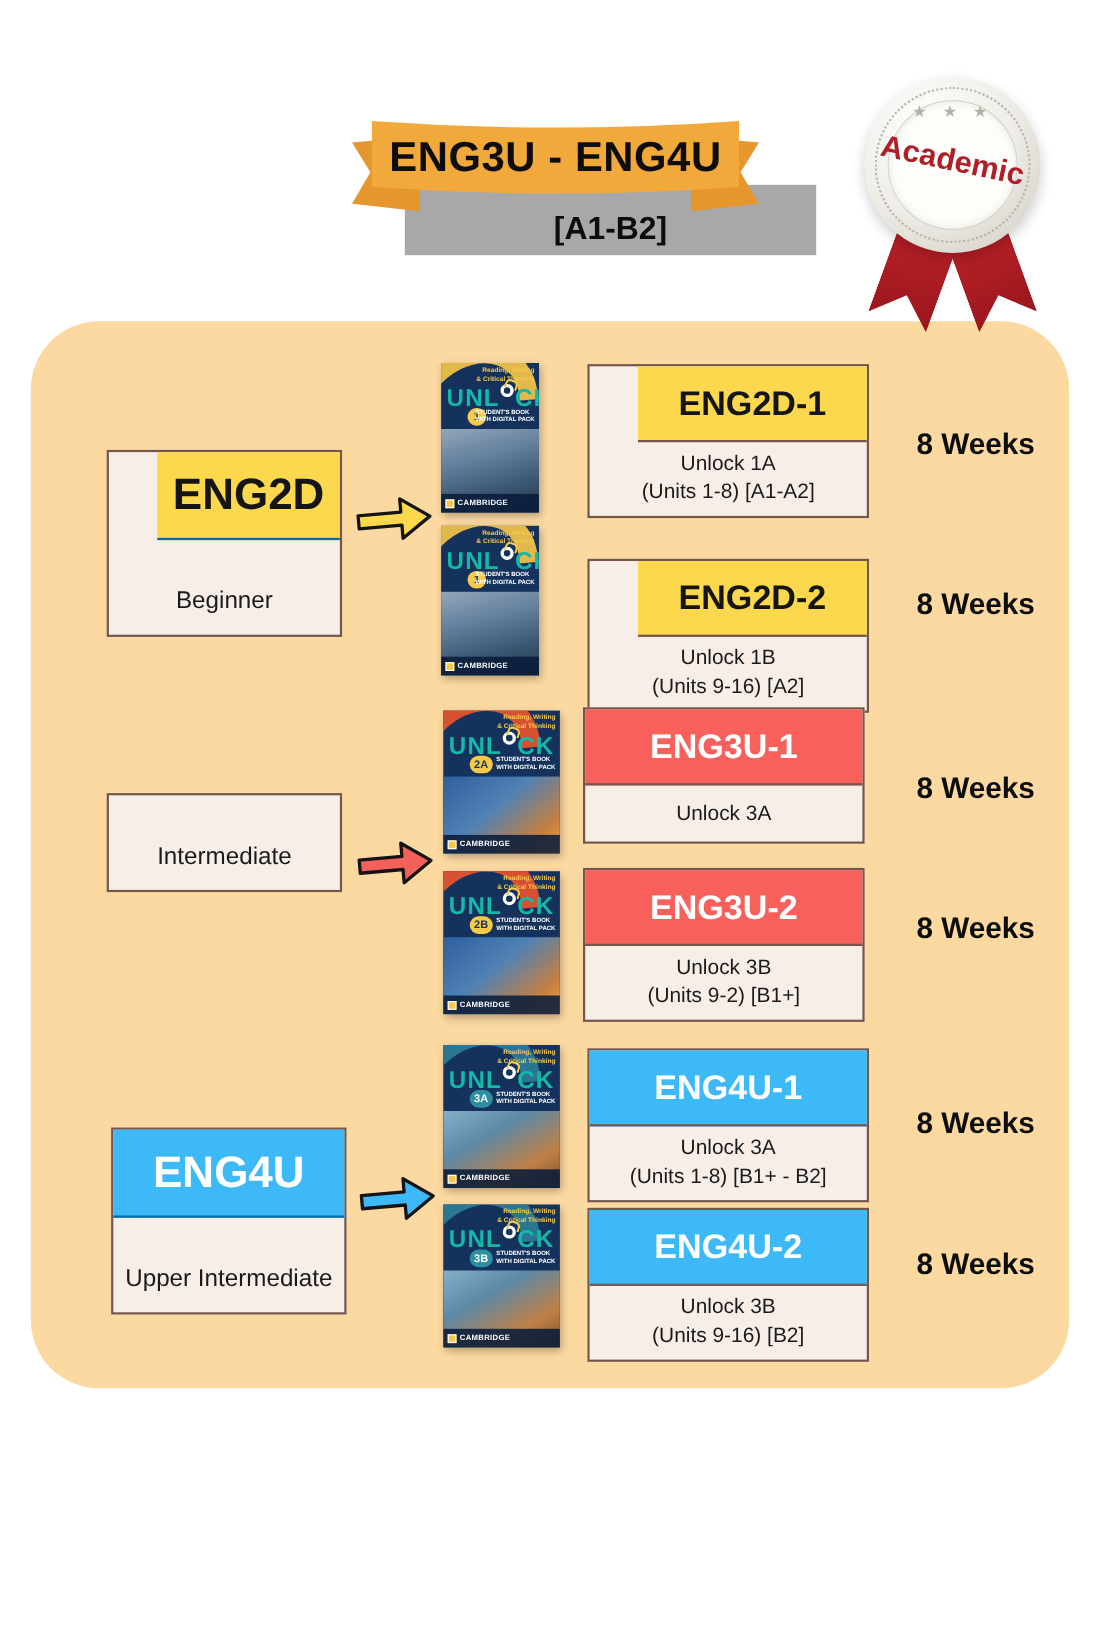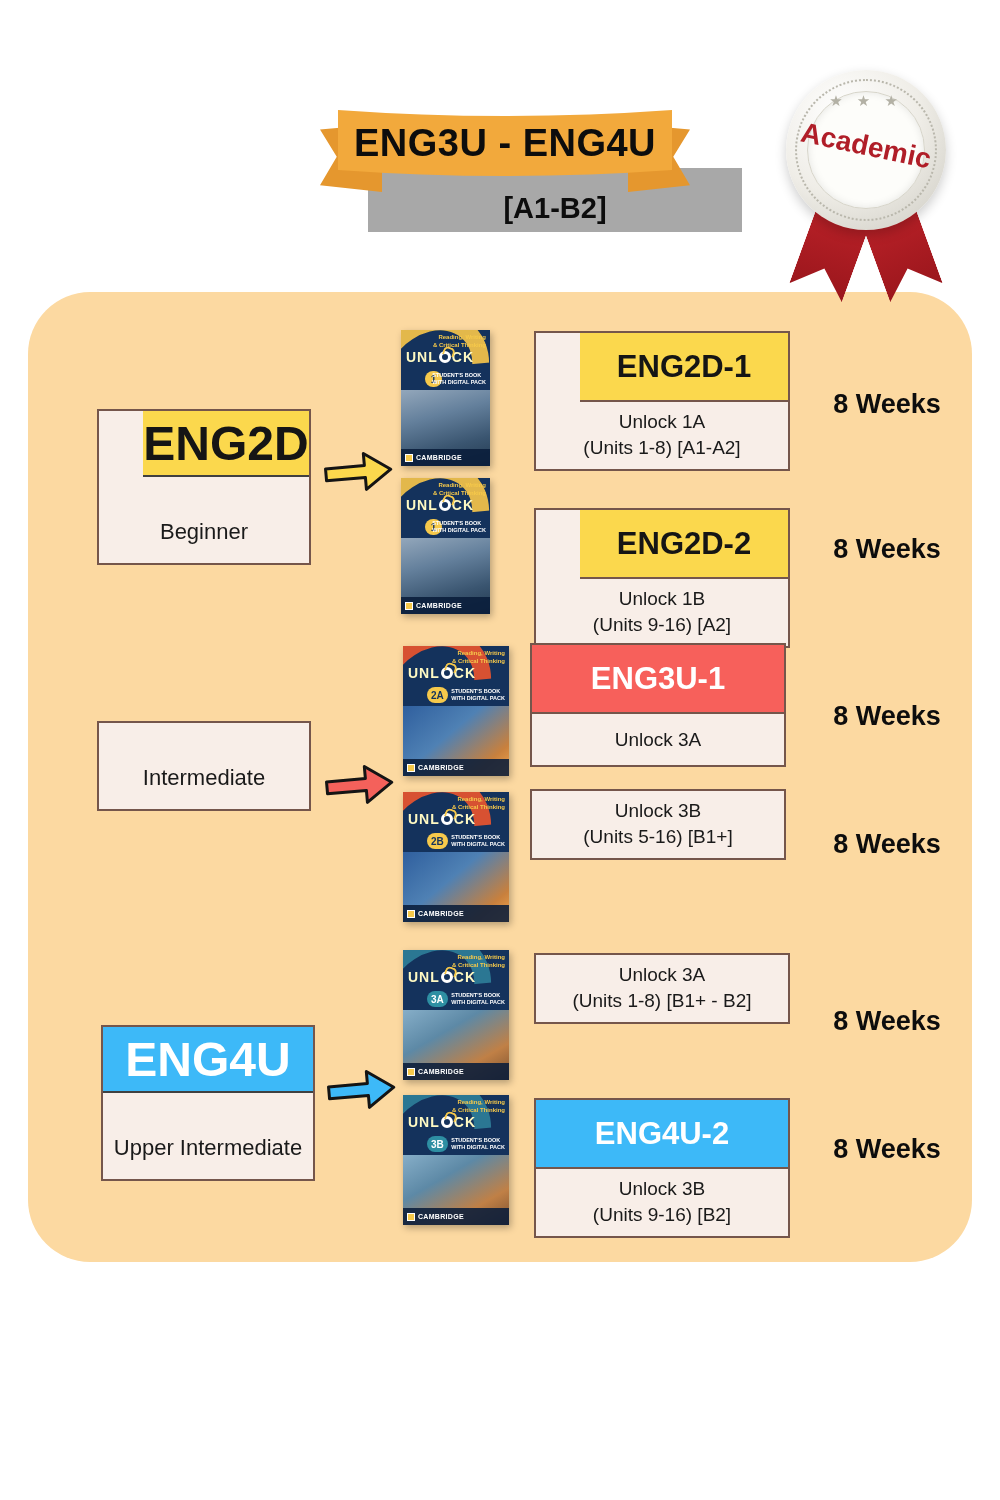--- a/index.html
+++ b/index.html
@@ -47,22 +47,22 @@
           color:#b3b1a5; font-size:15px; letter-spacing:5px; }
   .badge-label { position:absolute; top:60px; left:0; width:100%; text-align:center;
           color:#B01E28; font-size:28px; font-weight:700; transform:rotate(12deg); }
 
   
   .board { left:28px; top:292px; width:944px; height:970px;
            background:#FCD9A1; border-radius:62px; z-index:1; }
 
   
   .level-card { width:214px; border:2px solid #75564B; background:#F8EEE8; z-index:2; }
-  .level-card .head { height:66px; display:flex; align-items:center; justify-content:center;
-                      font-size:48px; font-weight:700; border-bottom:2px solid #404040; }
+  .level-card .head { height:80px; display:flex; align-items:center; justify-content:center;
+                      font-size:40px; font-weight:700; border-bottom:2px solid #0369a1; }
   .level-card .body { height:63px; display:flex; align-items:center; justify-content:center;
                       font-size:22px; color:#1a1a1a;margin-top:23px; }
 
   
   .course-card { width:256px; border:2px solid #75564B; background:#F8EEE8; z-index:2; }
   .course-card .head { height:69px; display:flex; align-items:center; justify-content:center;
                        font-size:31px; font-weight:700; border-bottom:2px solid #75564B; }
   .course-card .body { padding:7px 4px 9px; text-align:center; font-size:19px;
                        line-height:1.35; color:#1a1a1a; }
   .course-card .body.spread { line-height:1.75; padding-top:9px; }
@@ -81,22 +81,22 @@
   
   .cover { background:#14325C; overflow:hidden; box-shadow:2px 3px 7px rgba(0,0,0,.28); z-index:2; }
   .cover-sm { width:89px;  height:136px; }
   .cover-lg { width:106px; height:130px; }
   .cover-arc { position:absolute; left:-30px; top:-22px; width:112px; height:140px;
                border:17px solid var(--arc,#F5C44A); border-radius:50%;
                border-bottom-color:transparent; border-right-color:transparent;
                transform:rotate(40deg); opacity:.92; }
   .cover-tagline { position:absolute; top:4px; right:4px; text-align:right;
                    color:#F6C94B; font-size:6px; font-weight:700; line-height:1.3; }
-  .cover-title { position:absolute; top:19px; left:5px; display:flex; align-items:center;
-                 color:#fef9c3; font-weight:700; font-size:14px; letter-spacing:1px; }
+  .cover-title { position:absolute; top:19px; left:5px; display:flex; 
+                 color:#14b8a6; font-weight:700; font-size:22px; letter-spacing:1px; }
   .o-lock { width:12px; height:12px; border:3px solid #fff; border-radius:50%;
             margin:0 1px; position:relative; display:inline-block; }
   .o-lock::before { content:""; position:absolute; top:-7px; left:1px; width:8px; height:7px;
             border:2px solid #F6C94B; border-bottom:none; border-radius:5px 5px 0 0;
             transform:rotate(18deg); }
   .level-chip { position:absolute; top:41px; left:24px; min-width:17px; height:16px;
             border-radius:9px; padding:0 4px; display:flex; align-items:center;
             justify-content:center; font-size:10px; font-weight:700;
             background:var(--chip-bg,#F6C94B); color:var(--chip-fg,#14325C); }
   .cover-small { position:absolute; top:42px; right:4px; color:#fff; font-size:5.5px;
@@ -275,23 +275,24 @@
 
 <div class="abs course-card c-red" style="left:530px; top:643px;">
   <div class="head">ENG3U-1</div>
   <div class="body spread">
     <div>Unlock 3A</div>
   </div>
 </div>
 <div class="abs weeks" style="top:701px;">8 Weeks</div>
 
 <div class="abs course-card c-red" style="left:530px; top:789px;">
+  <div class="head">ENG3U-2</div>
   <div class="body">
     <div>Unlock 3B</div>
-    <div>(Units 5-16) [B1+]</div>
+    <div>(Units 9-2) [B1+]</div>
   </div>
 </div>
 <div class="abs weeks" style="top:829px;">8 Weeks</div>
 
 <div class="abs level-card c-blue" style="left:101px; top:1025px;">
   <div class="head">ENG4U</div>
   <div class="body">Upper Intermediate</div>
 </div>
 
 <div class="abs flow-arrow" style="left:326px; top:1066px;">
@@ -340,20 +341,21 @@
     <div>STUDENT'S BOOK</div>
     <div>WITH DIGITAL PACK</div>
   </div>
   <div class="cover-bottom">
     <span class="cam-shield"></span>
     <span class="cam-name">CAMBRIDGE</span>
   </div>
 </div>
 
 <div class="abs course-card c-blue" style="left:534px; top:953px;">
+  <div class="head">ENG4U-1</div>
   <div class="body">
     <div>Unlock 3A</div>
     <div>(Units 1-8) [B1+ - B2]</div>
   </div>
 </div>
 <div class="abs weeks" style="top:1006px;">8 Weeks</div>
 
 <div class="abs course-card c-blue" style="left:534px; top:1098px;">
   <div class="head">ENG4U-2</div>
   <div class="body">

